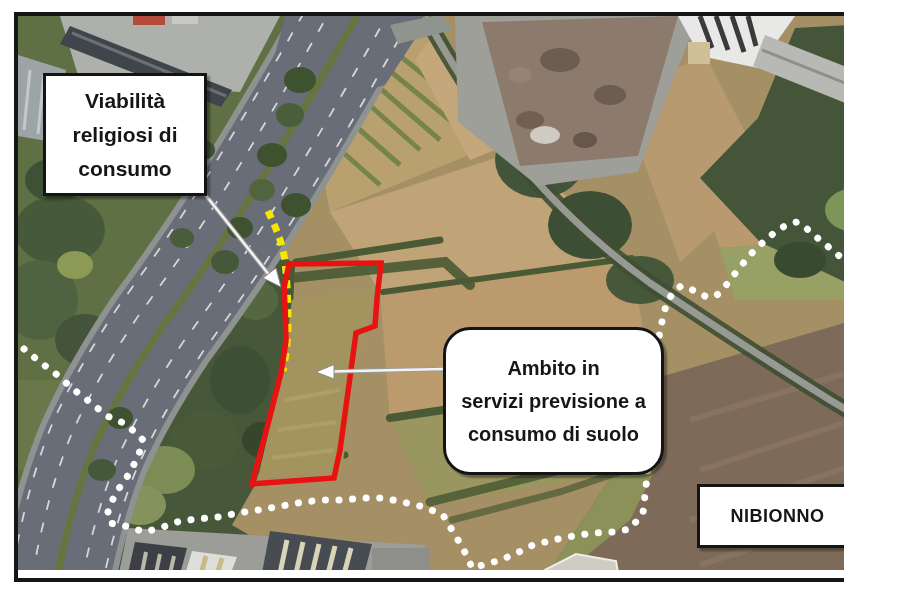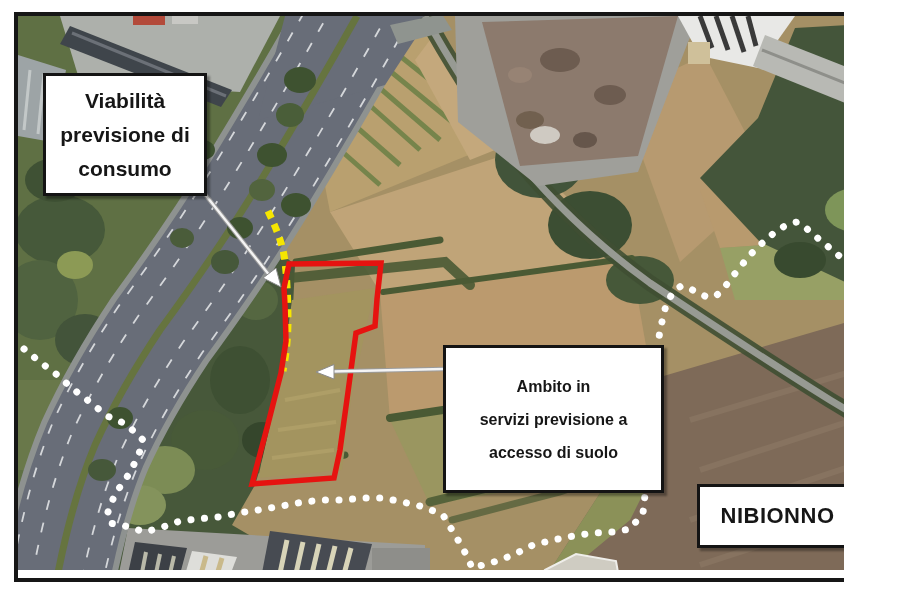--- a/index.html
+++ b/index.html
@@ -7,22 +7,22 @@
          font-family:"Liberation Sans",sans-serif;}
   .stage svg{position:absolute;left:0;top:0;}
   .frame{position:absolute;left:14px;top:12px;width:887px;height:562px;
          border:4px solid #161616;pointer-events:none;z-index:30;}
   .callout{position:absolute;background:#ffffff;border:3px solid #141414;
            box-shadow:3px 3px 2px rgba(0,0,0,0.35);z-index:20;
            display:flex;flex-direction:column;justify-content:center;align-items:center;
            text-align:center;color:#161616;font-weight:bold;}
   .callout .ln{display:block;}
   #viability-box{left:43px;top:73px;width:158px;height:117px;font-size:21px;line-height:34px;}
-  #ambito-box{left:443px;top:345px;width:215px;height:142px;font-size:16px;line-height:33px;}
-  #nibionno-box{left:697px;top:484px;width:155px;height:58px;font-size:22px;letter-spacing:0.5px;}
+  #ambito-box{left:443px;top:327px;width:215px;height:142px;font-size:20px;line-height:33px;border-radius:27px;}
+  #nibionno-box{left:697px;top:484px;width:155px;height:58px;font-size:18px;letter-spacing:0.5px;}
 </style>
 </head>
 <body>
 
 <div class="stage">
 
 <svg width="922" height="600" viewBox="0 0 922 600">
   <defs>
     <clipPath id="mapClip">
           <rect x="18" y="16" width="879" height="554"></rect>
@@ -210,28 +210,28 @@
     <g>
       <line x1="444" y1="369" x2="331" y2="371.5" stroke="#9b9b9b" stroke-width="4.5"></line>
       <line x1="444" y1="369" x2="331" y2="371.5" stroke="#f4f4f4" stroke-width="2.4"></line>
       <polygon points="316,372 334,364.5 334,379" fill="#ffffff" stroke="#8a8a8a" stroke-width="1"></polygon>
     </g>
   </g>
 </svg>
 
 <div class="callout" id="viability-box">
   <span class="ln">Viabilità</span>
-  <span class="ln">previsione di</span>
+  <span class="ln">religiosi di</span>
   <span class="ln">consumo</span>
 </div>
 
 <div class="callout" id="ambito-box">
   <span class="ln">Ambito in</span>
   <span class="ln">servizi previsione a</span>
-  <span class="ln">accesso di suolo</span>
+  <span class="ln">consumo di suolo</span>
 </div>
 
 <div class="callout" id="nibionno-box">
   <span class="ln">NIBIONNO</span>
 </div>
 
 <div class="frame"></div>
 
 </div>
 

